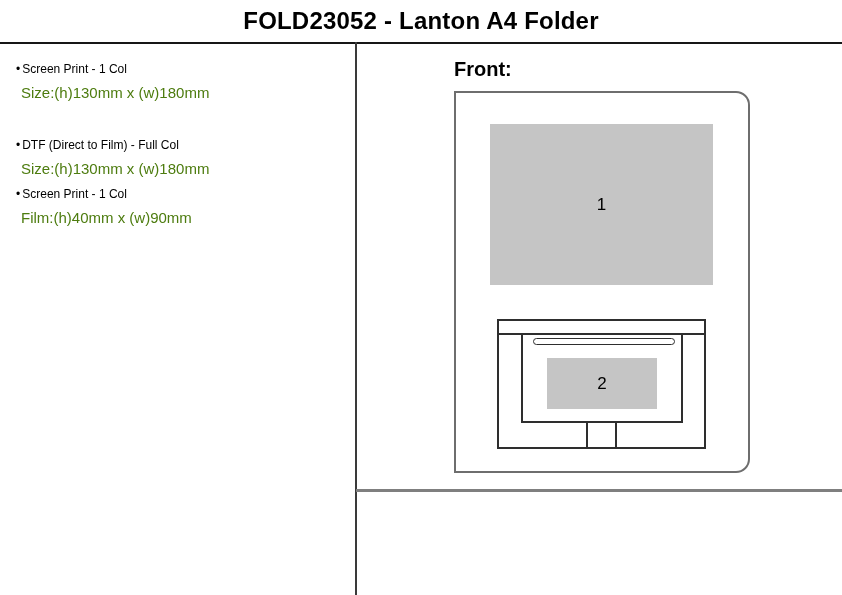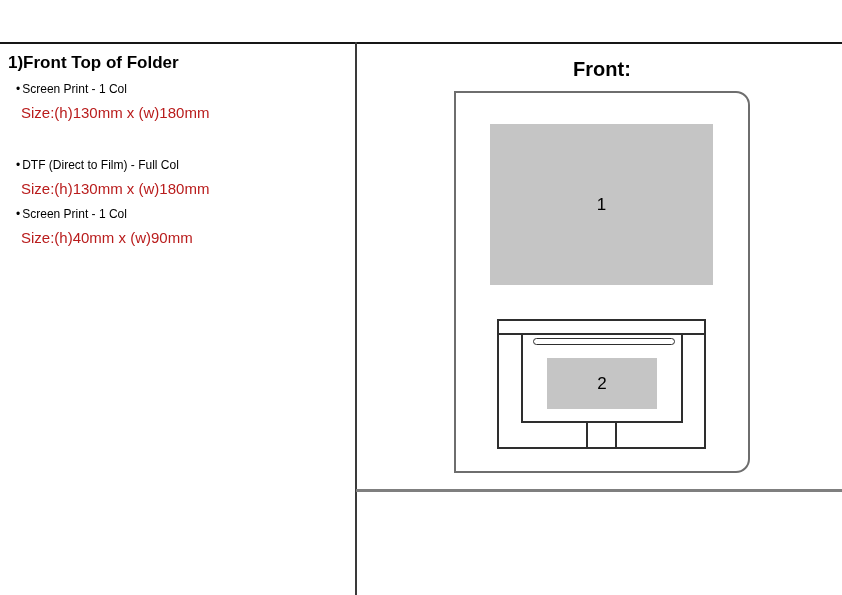--- a/index.html
+++ b/index.html
@@ -56,31 +56,30 @@
   .spec-method {
     font-size: 12px;
     line-height: 19px;
     margin: 7px 0 0 8px;
   }
   .spec-method .bullet { margin-right: 2px; }
   .spec-size {
     font-size: 15px;
     line-height: 18px;
     margin: 5px 0 0 13px;
-    color: #b91c1c;
+    color: #4d7c0f;
   }
   .gap-method { margin-top: 34px; }
   .gap-heading { margin-top: 32px; }
 
   
   .front-label {
     position: absolute;
     top: 58px; left: 454px;
     width: 296px;
-    text-align: center;
     font-size: 20px;
     font-weight: bold;
   }
   .folder {
     position: absolute;
     left: 454px; top: 91px;
     width: 296px; height: 382px;
     border: 2px solid #6e6e6e;
     border-radius: 0 14px 14px 0;
     box-sizing: border-box;
@@ -134,43 +133,43 @@
     border-left: 2px solid #2e2e2e;
     border-right: 2px solid #2e2e2e;
     box-sizing: border-box;
   }
 </style>
 </head>
 <body>
 
 <div class="page">
 
+  <div class="title">FOLD23052 - Lanton A4 Folder</div>
   <div class="title-rule"></div>
   <div class="v-divider"></div>
   <div class="bottom-rule"></div>
 
   <div class="specs">
 
-    <div class="spec-heading">1)Front Top of Folder</div>
 
     <div class="spec-method">
       <span class="bullet">•</span><span>Screen Print - 1 Col</span>
     </div>
     <div class="spec-size">Size:(h)130mm x (w)180mm</div>
 
     <div class="spec-method gap-method">
       <span class="bullet">•</span><span>DTF (Direct to Film) - Full Col</span>
     </div>
     <div class="spec-size">Size:(h)130mm x (w)180mm</div>
 
 
     <div class="spec-method">
       <span class="bullet">•</span><span>Screen Print - 1 Col</span>
     </div>
-    <div class="spec-size">Size:(h)40mm x (w)90mm</div>
+    <div class="spec-size">Film:(h)40mm x (w)90mm</div>
 
   </div>
 
   <div class="front-label">Front:</div>
 
   <div class="folder">
 
     <div class="print-area area-1">
       <span>1</span>
     </div>

